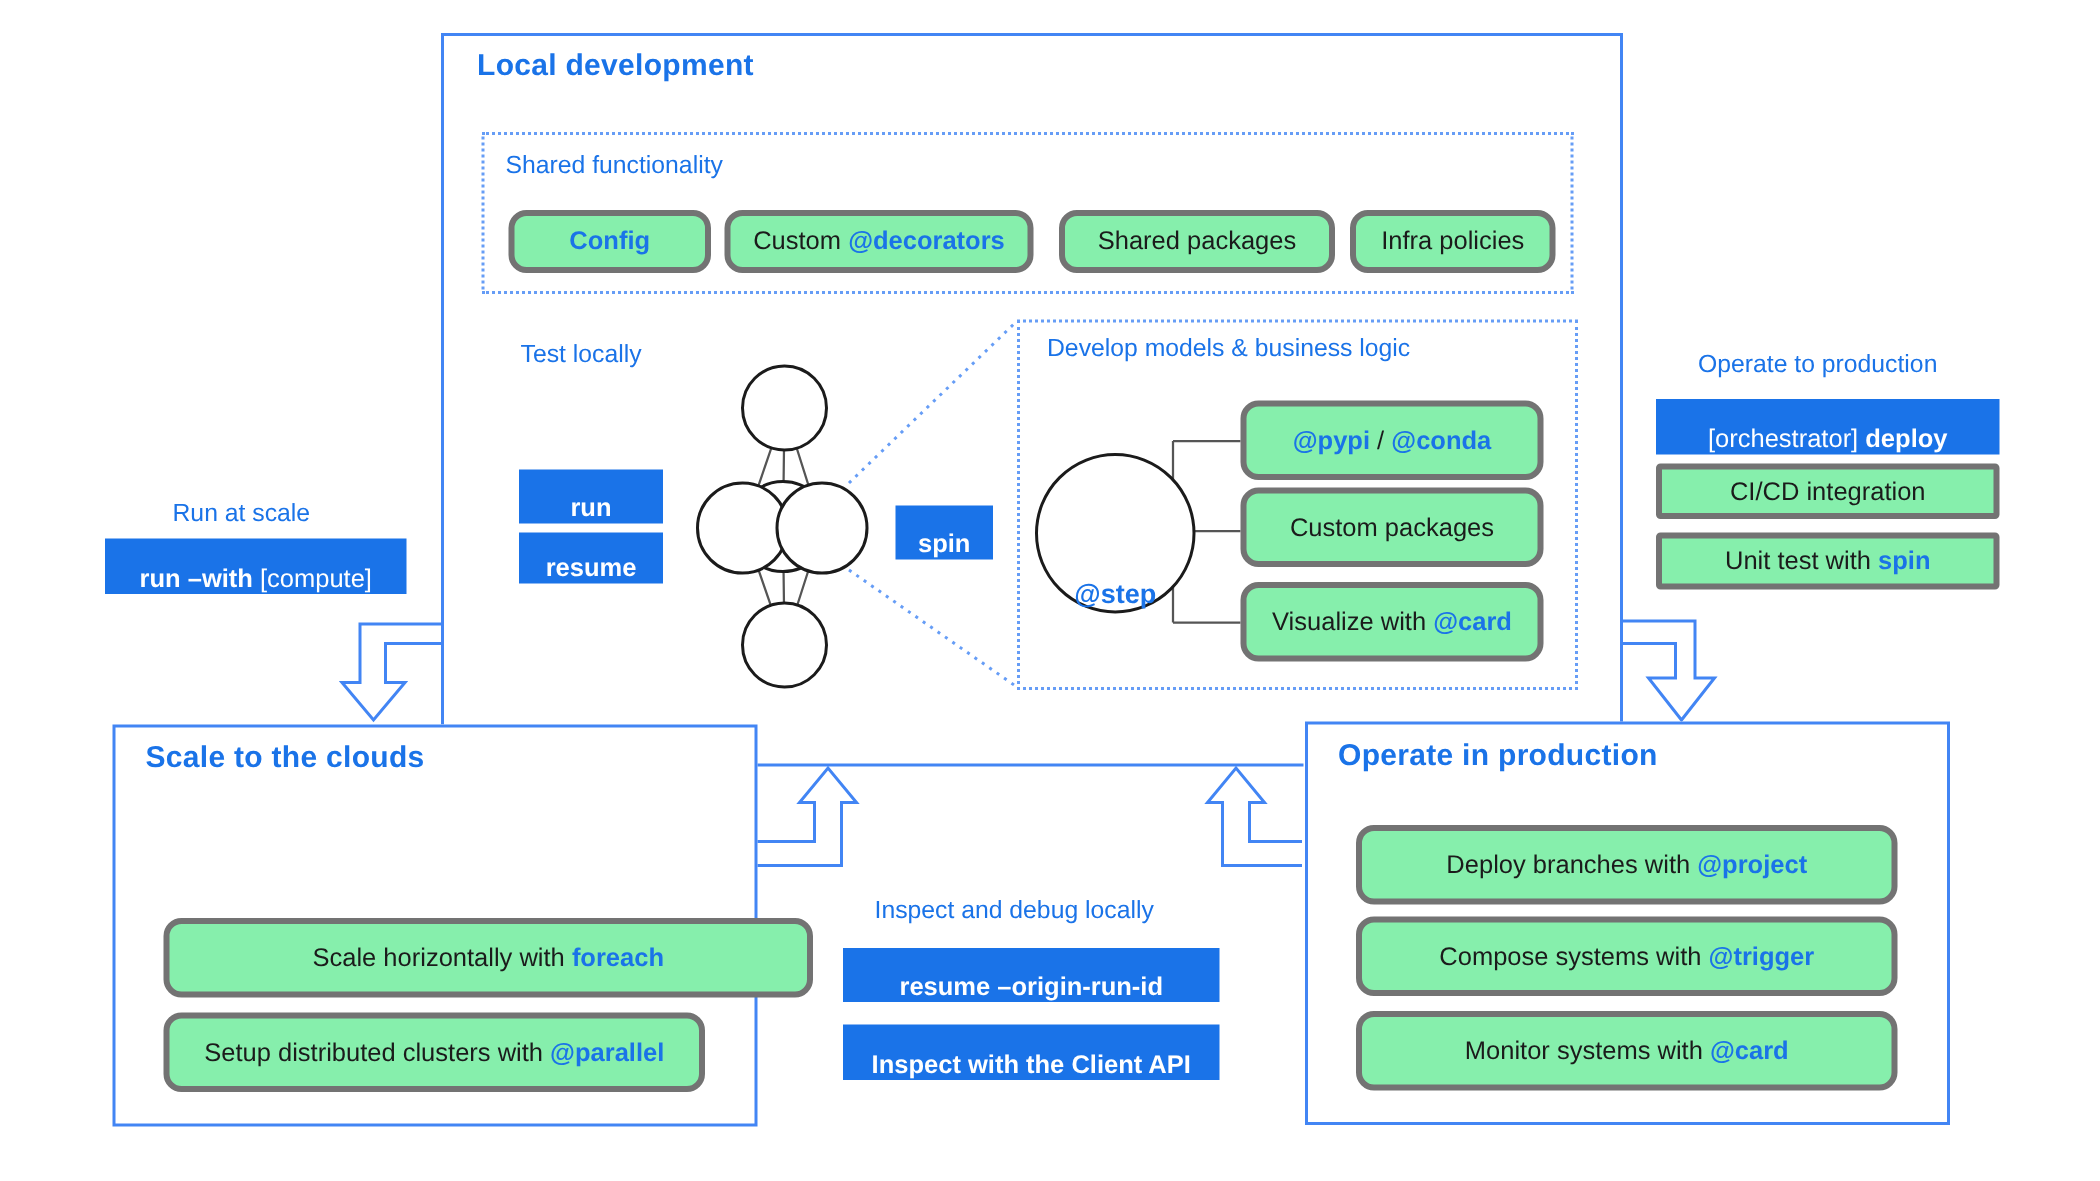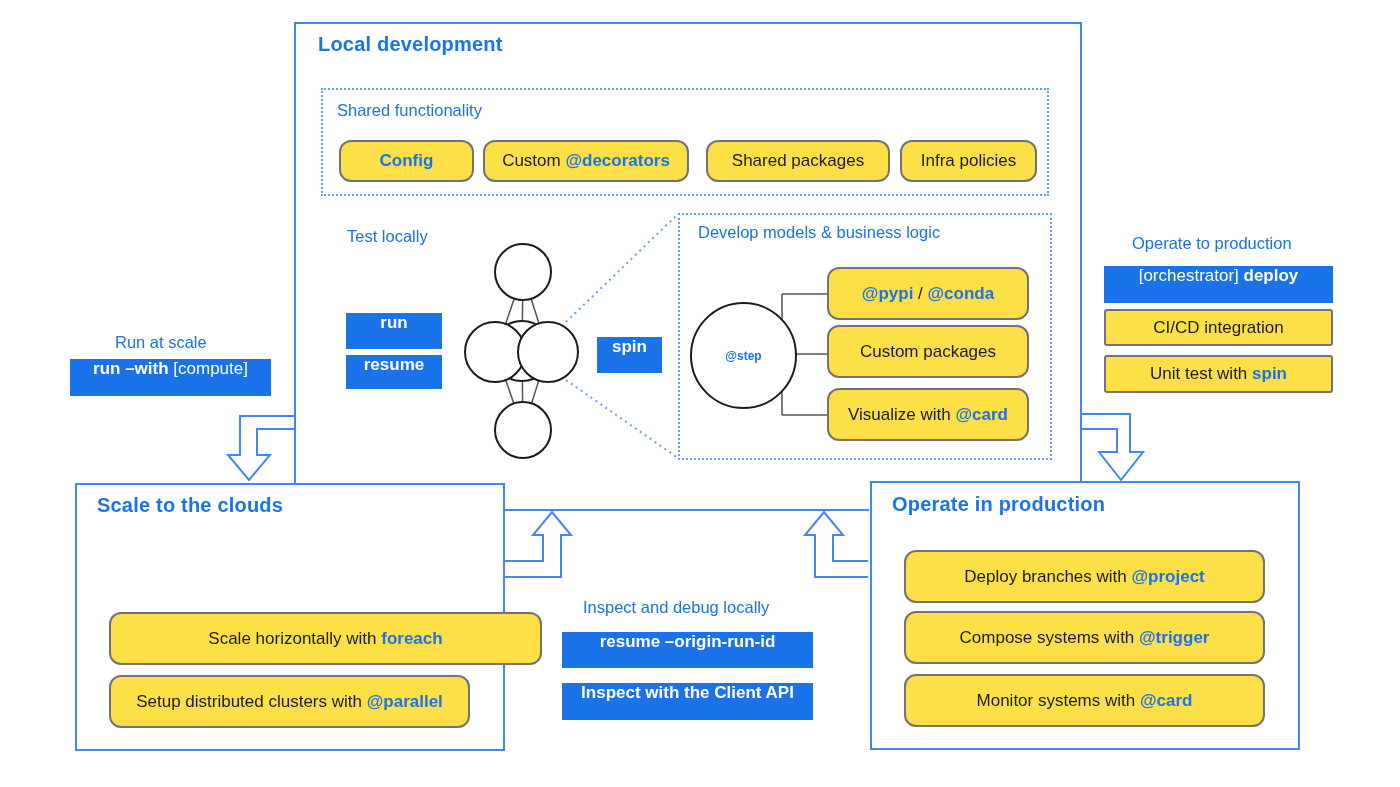--- a/index.html
+++ b/index.html
@@ -9,31 +9,31 @@
   svg.layer{position:absolute;left:0;top:0}
   .ln{fill:none;stroke:#4285f4;stroke-width:2}
   .dot{fill:none;stroke:#669df6;stroke-width:2;stroke-dasharray:2 4}
   .bk{fill:none;stroke:#555;stroke-width:1.5}
   .nd{fill:#fff;stroke:#1b1b1b;stroke-width:2}
   .title{position:absolute;font-size:20px;font-weight:700;color:#1a73e8;letter-spacing:.2px}
   .sub{position:absolute;font-size:16.5px;color:#1a73e8;white-space:nowrap}
   .openbox{position:absolute;border:2px solid #4285f4;border-bottom:none;background:transparent}
   .bluebox{position:absolute;border:2px solid #4285f4;background:#fff}
   .dotbox{position:absolute;border:2px dotted #669df6;background:transparent}
-  .pill{position:absolute;border:2px solid #737373;border-radius:12px;background:#fde047;
+  .pill{position:absolute;border:4px solid #737373;border-radius:12px;background:#86efac;
         display:flex;align-items:center;justify-content:center;font-size:17px;color:#1b1b1b;white-space:nowrap}
   .pill span{white-space:pre}
   .pill .acc{color:#1a73e8;font-weight:700}
   .sq{border-radius:3px}
-  .chip{position:absolute;background:#1a73e8;color:#fff;display:flex;align-items:flex-start;justify-content:center;
+  .chip{position:absolute;background:#1a73e8;color:#fff;display:flex;align-items:flex-end;justify-content:center;
         font-size:17px;white-space:nowrap}
   .chip span{white-space:pre}
   .chip .bold{font-weight:700}
   .step{position:absolute;left:690px;top:302px;width:107px;height:107px;border:2px solid #1b1b1b;border-radius:50%;
-        background:#fff;display:flex;align-items:center;justify-content:center;font-size:12px;font-weight:700;color:#1a73e8}
+        background:#fff;display:flex;align-items:flex-end;justify-content:center;font-size:18px;font-weight:700;color:#1a73e8}
 </style>
 </head>
 <body>
 
 <div class="canvas">
 
   <svg class="layer" width="1400" height="787">
 
     <path class="bk" d="M782,294 V415 M782,294 H827 M782,354 H827 M782,415 H827"></path>
 

